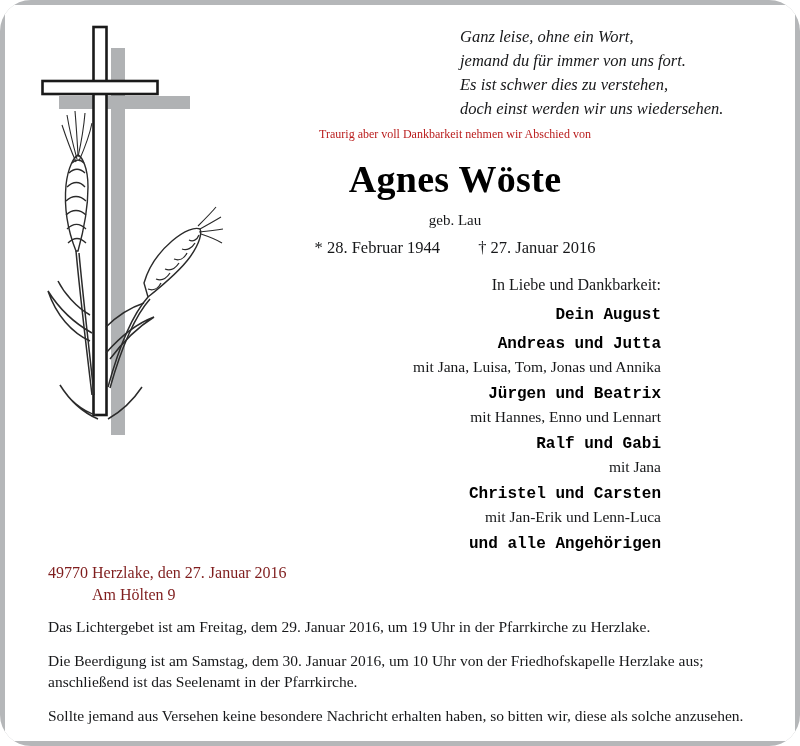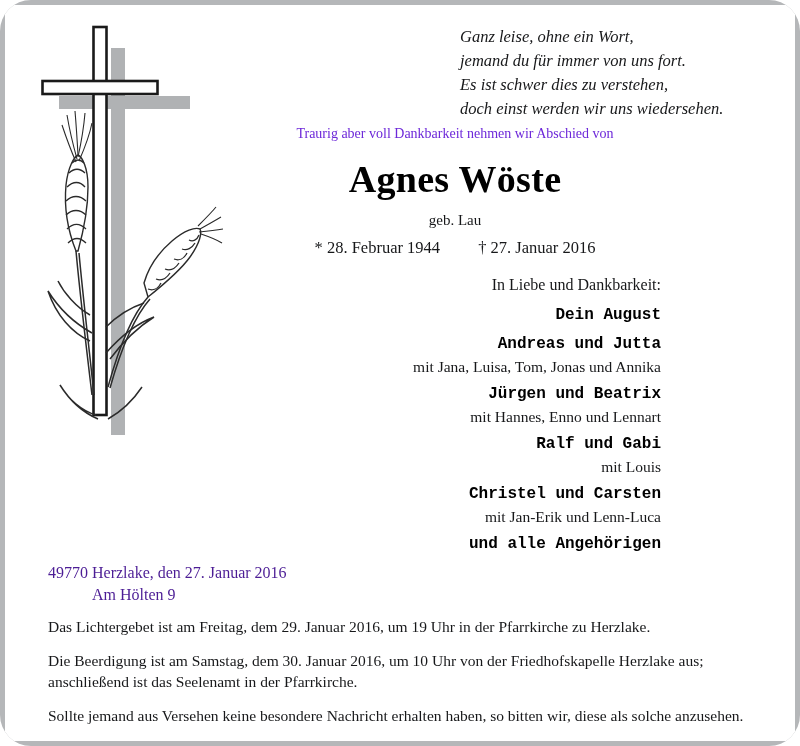--- a/index.html
+++ b/index.html
@@ -55,23 +55,23 @@
 
   
   .center-block {
     position: absolute;
     left: 230px;
     top: 118px;
     width: 440px;
     text-align: center;
   }
   .lead-in {
-    font-size: 14px;
+    font-size: 12px;
     line-height: 22px;
-    color: #6d28d9;
+    color: #b91c1c;
   }
   .deceased-name {
     font-size: 38px;
     font-weight: bold;
     line-height: 48px;
     letter-spacing: 0.3px;
     margin-top: 10px;
     color: #000000;
   }
   .maiden-name {
@@ -116,21 +116,21 @@
     color: #17181a;
   }
 
   
   .address {
     position: absolute;
     left: 43px;
     top: 557px;
     font-size: 16px;
     line-height: 22px;
-    color: #4c1d95;
+    color: #7f1d1d;
   }
   .address .street { padding-left: 44px; }
 
   
   .notes {
     position: absolute;
     left: 43px;
     top: 611px;
     width: 714px;
     font-size: 15.5px;
@@ -252,21 +252,21 @@
         <div class="children">mit Jana, Luisa, Tom, Jonas und Annika</div>
       </div>
 
       <div class="family-entry">
         <div class="names">Jürgen und Beatrix</div>
         <div class="children">mit Hannes, Enno und Lennart</div>
       </div>
 
       <div class="family-entry">
         <div class="names">Ralf und Gabi</div>
-        <div class="children">mit Louis</div>
+        <div class="children">mit Jana</div>
       </div>
 
       <div class="family-entry">
         <div class="names">Christel und Carsten</div>
         <div class="children">mit Jan-Erik und Lenn-Luca</div>
       </div>
 
 
       <div class="family-entry">
         <div class="names">und alle Angehörigen</div>

